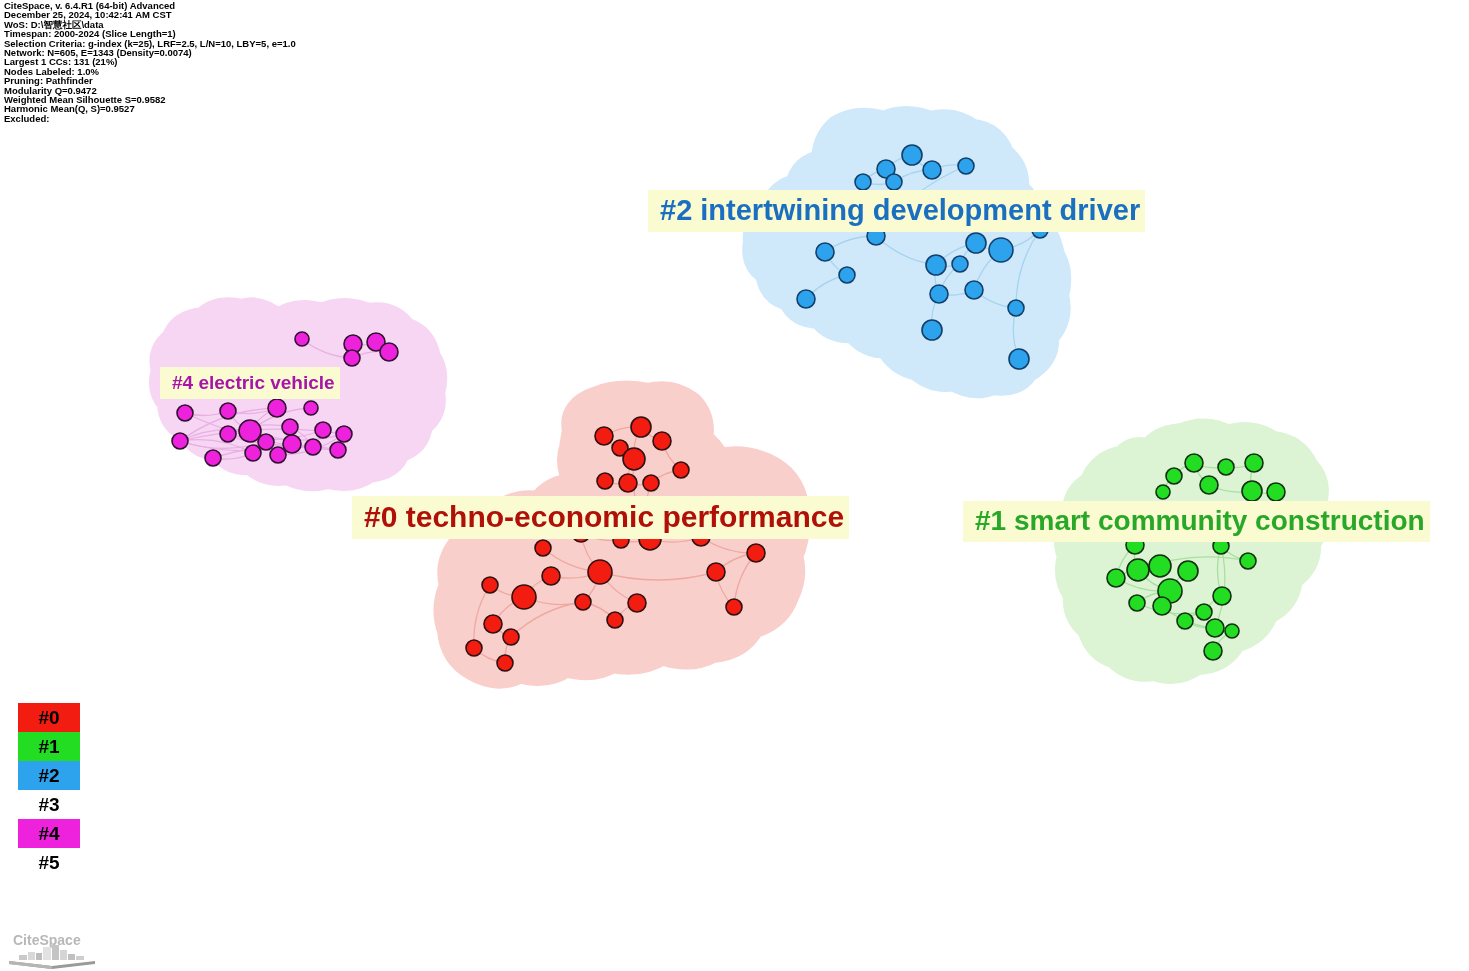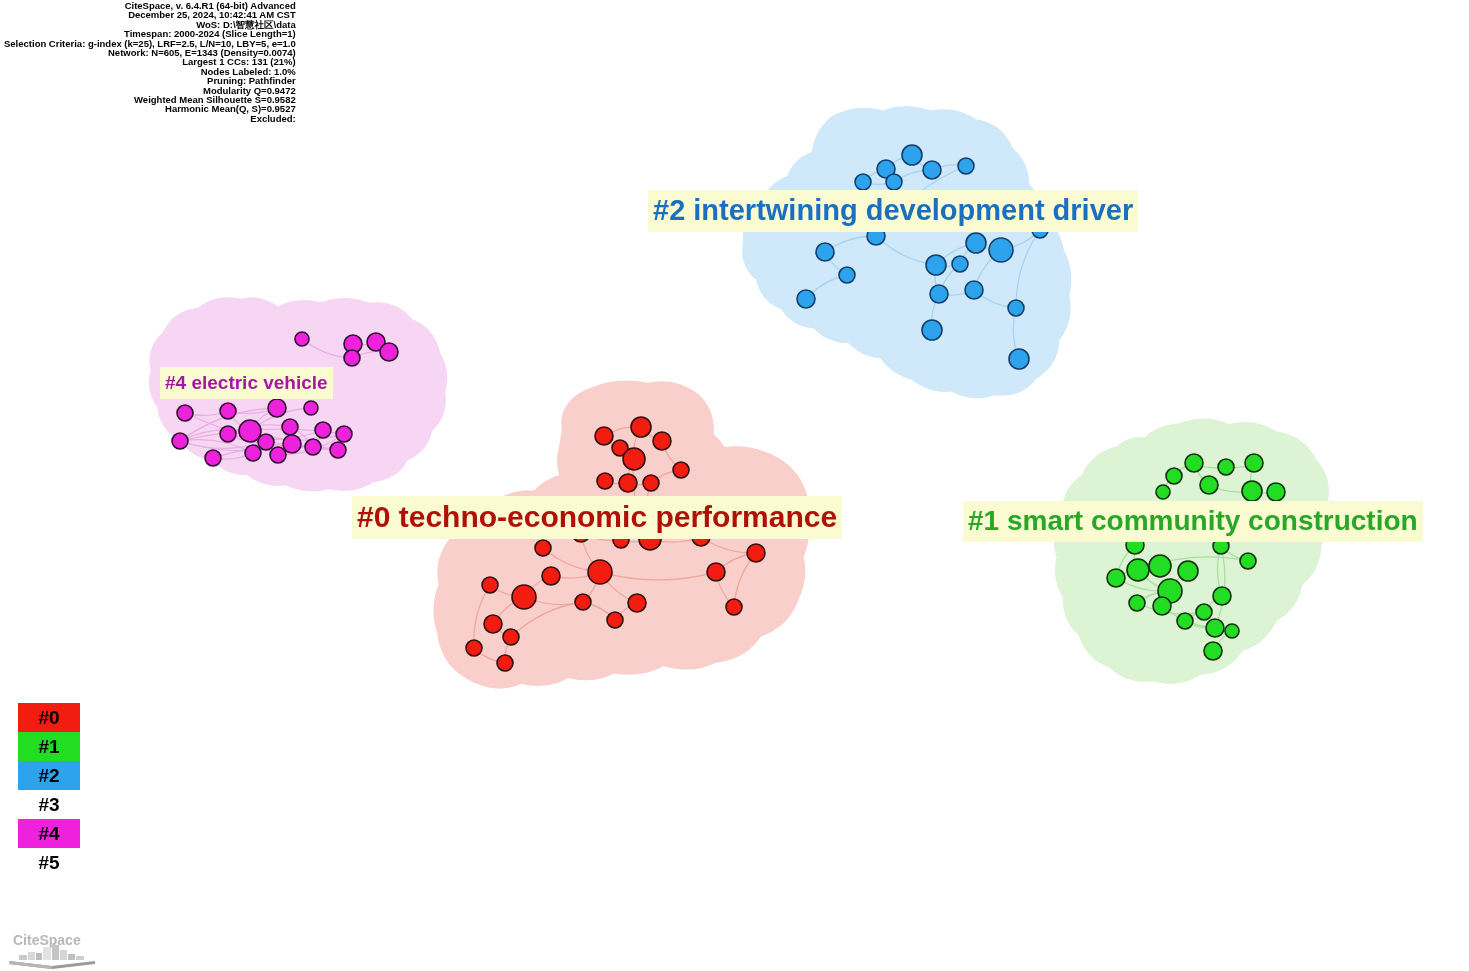--- a/index.html
+++ b/index.html
@@ -21,40 +21,40 @@
     left: 4px;
     top: 1px;
     font-family: "Liberation Sans", sans-serif;
     font-size: 9.5px;
     font-weight: bold;
     line-height: 9.4px;
     color: #000000;
     white-space: pre;
     letter-spacing: 0px;
   }
-  #info-panel .info-line { display: block; height: 9.4px; text-align: right; }
+  #info-panel .info-line { display: block; height: 9.4px; }
 
   
   #network-canvas {
     position: absolute;
     left: 0;
     top: 0;
     width: 1469px;
     height: 971px;
   }
 
   
   .cluster-label {
     position: absolute;
     background: #fbfbd2;
     font-family: "Liberation Sans", sans-serif;
     font-weight: bold;
     white-space: nowrap;
     line-height: 1.0;
-    padding: 6px 5px 7px 5px;
+    padding: 6px 5px 7px 12px;
   }
 
   
   #legend {
     position: absolute;
     left: 0;
     top: 703px;
     width: 130px;
   }
   .legend-item {

